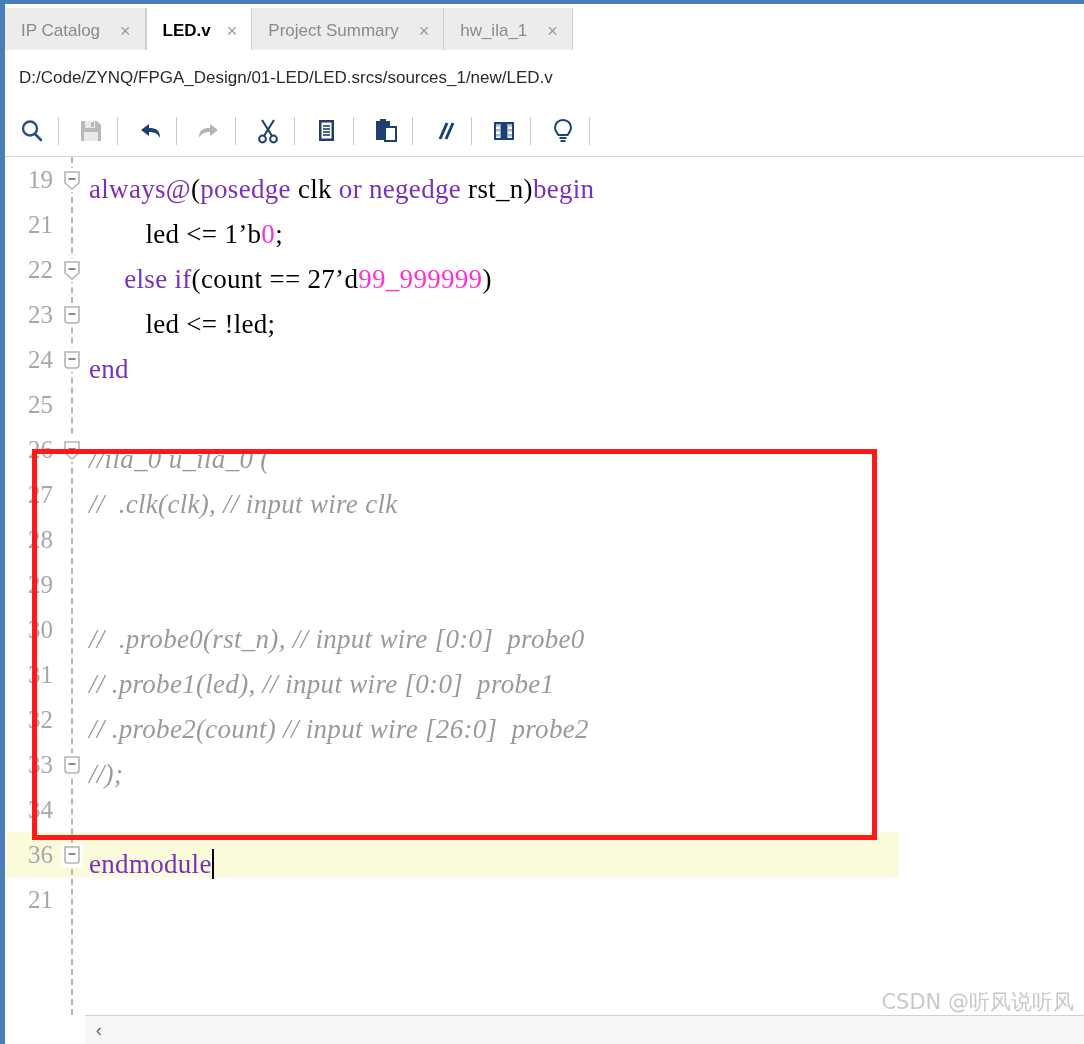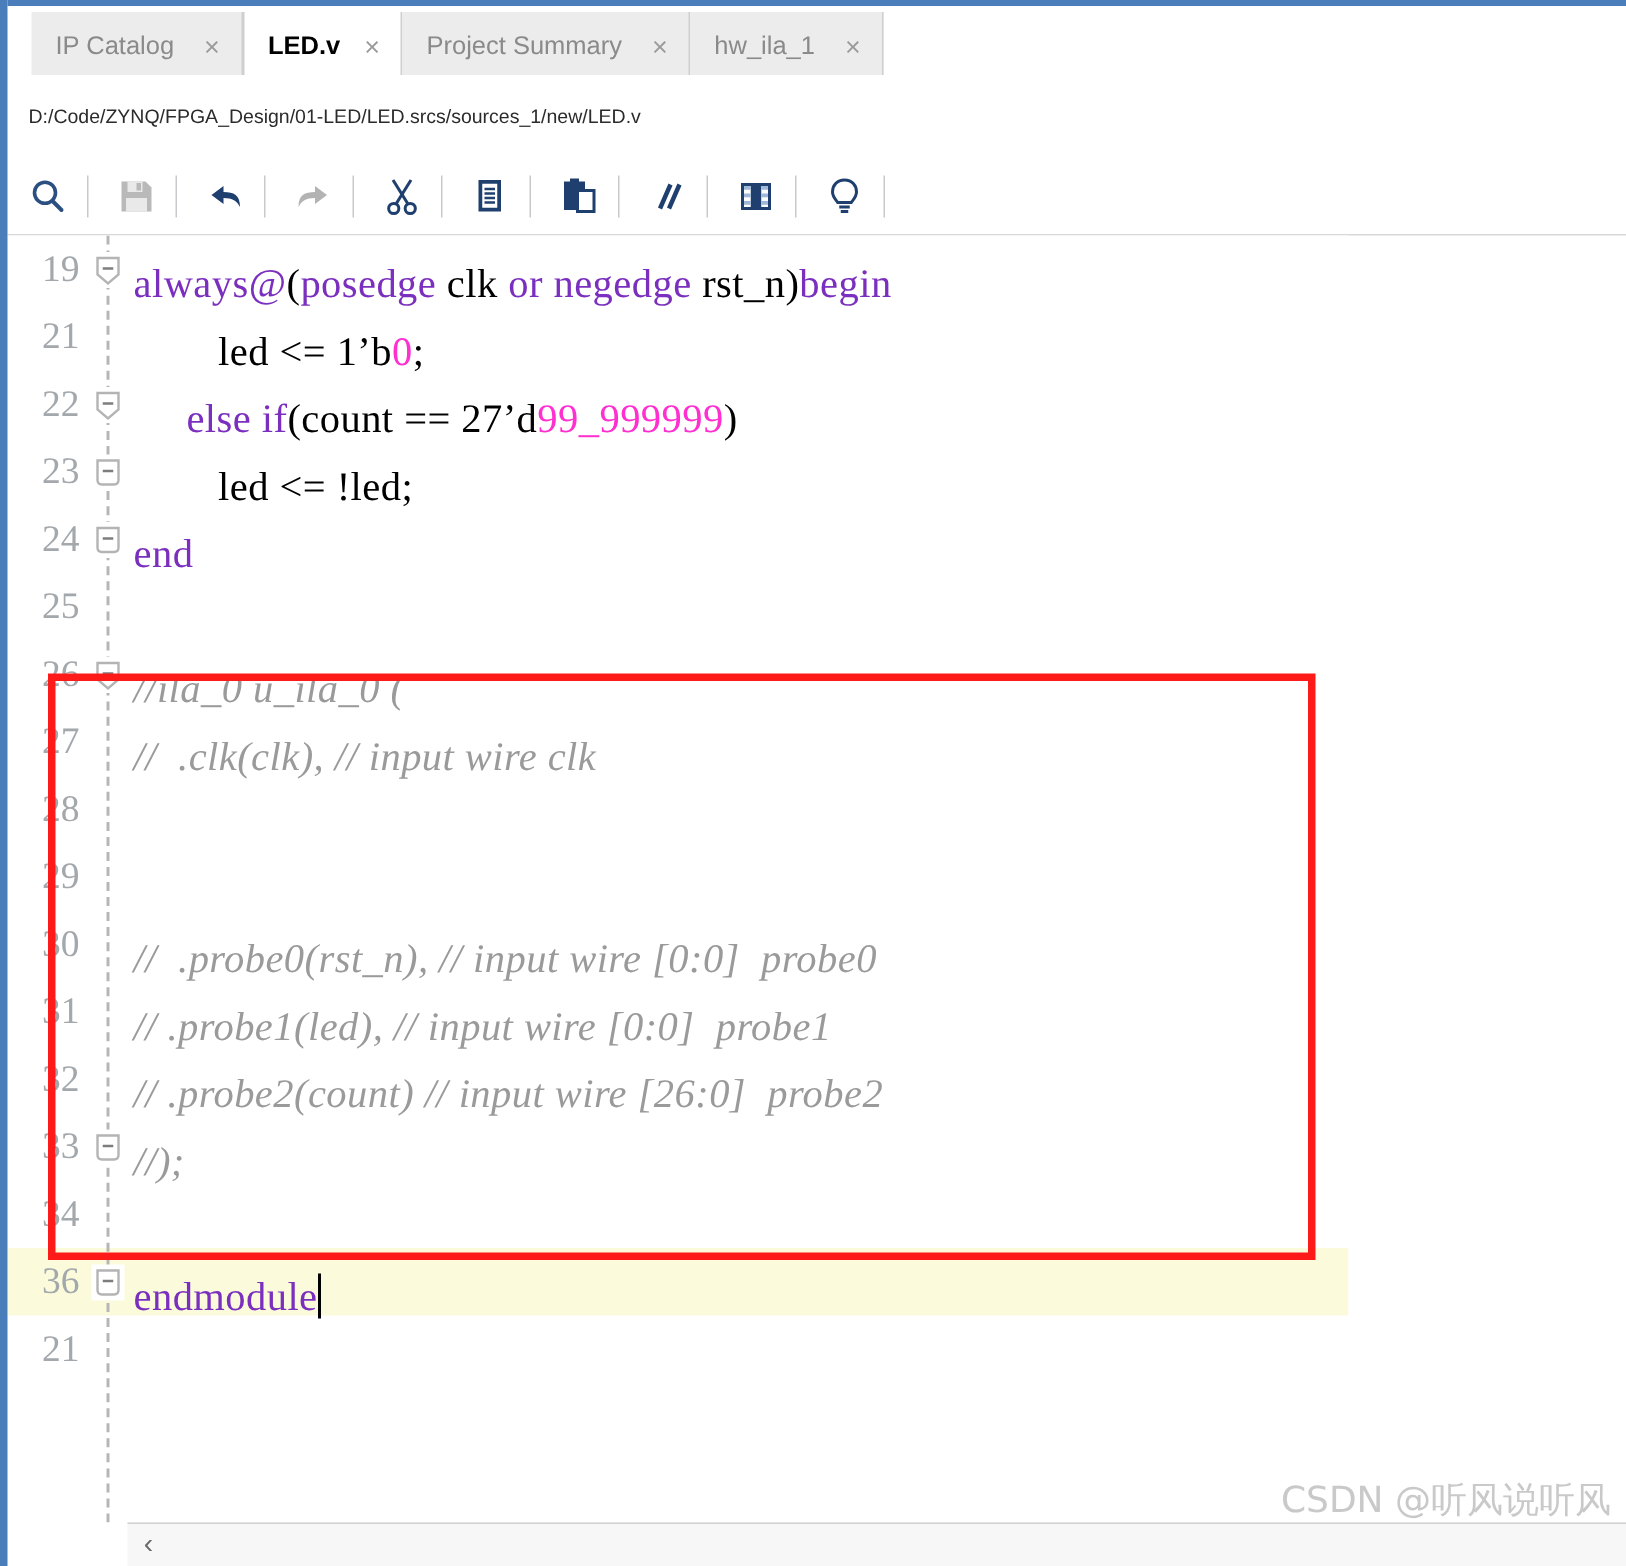--- a/index.html
+++ b/index.html
@@ -16,21 +16,21 @@
     background:#4a7ebb;z-index:40;
   }
   
   #tabbar{
     position:absolute;left:5px;top:0;width:1079px;height:50px;
     background:#ffffff;
     border-top:4px solid #4a7ebb;
     box-sizing:border-box;
   }
   #tabstrip{
-    position:absolute;left:16px;top:4px;height:46px;
+    position:absolute;left:0;top:4px;height:46px;
     display:flex;align-items:stretch;
   }
   .tab{
     display:flex;align-items:center;
     padding:0 14px 0 16px;
     background:#ececed;
     color:#8a8a8a;
     font-size:17px;
     border-right:1px solid #cfcfd1;
     box-sizing:border-box;
@@ -57,21 +57,21 @@
   }
   
   #pathbar{
     position:absolute;left:5px;top:50px;width:1079px;height:55px;
     background:#ffffff;
     display:flex;align-items:center;
     box-sizing:border-box;
   }
   #pathtext{
     padding-left:14px;
-    font-size:13px;color:#2b2b2b;
+    font-size:17px;color:#2b2b2b;
     white-space:nowrap;
     text-align:right;
   }
   
   #toolbar{
     position:absolute;left:5px;top:105px;width:1079px;height:52px;
     background:#ffffff;
     display:flex;align-items:center;
     border-bottom:1px solid #d8d8d8;
     box-sizing:border-box;
@@ -139,21 +139,21 @@
   #redbox{
     position:absolute;left:32px;top:449px;
     width:845px;height:391px;
     border:5px solid #ff1a1a;
     box-sizing:border-box;
     z-index:20;pointer-events:none;
   }
   
   #watermark{
     position:absolute;right:10px;bottom:28px;
-    font-size:24px;color:#c9c9c9;
+    font-size:21px;color:#c9c9c9;
     font-family:"DejaVu Sans",sans-serif;
     z-index:25;
   }
   
   #hscroll{
     position:absolute;left:85px;bottom:0;width:999px;height:29px;
     background:#f7f7f7;border-top:1px solid #d0d0d0;
     display:flex;align-items:center;
     box-sizing:border-box;
   }

